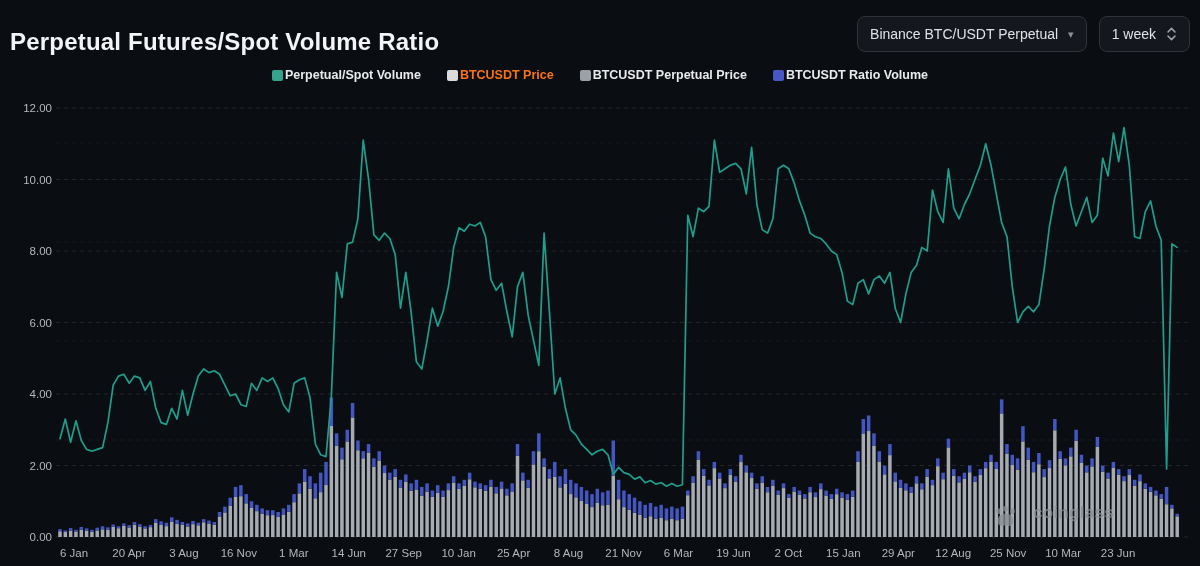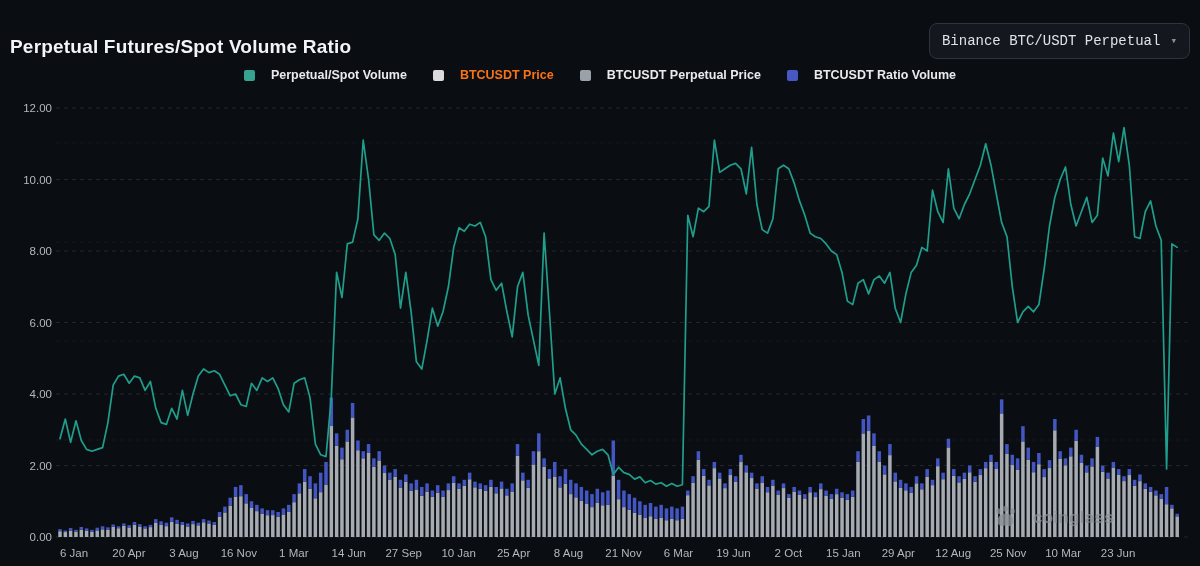--- a/index.html
+++ b/index.html
@@ -1,46 +1,55 @@
 <!DOCTYPE html>
 <html><head>
 <meta charset="utf-8">
 <style>
   html,body{margin:0;padding:0;background:#0a0d12;}
   body{width:1200px;height:566px;position:relative;overflow:hidden;
        font-family:"Liberation Sans",sans-serif;color:#e9ecef;}
-  .page-title{position:absolute;left:10px;top:23px;font-size:19px;font-weight:700;
+  .page-title{position:absolute;left:10px;top:12px;font-size:24px;font-weight:700;
               color:#f2f4f7;letter-spacing:.2px;}
-  .controls{position:absolute;right:10px;top:23px;display:flex;gap:12px;font-family:Liberation Mono, monospace;}
+  .controls{position:absolute;right:10px;top:16px;display:flex;gap:12px;}
   .ctrl-btn{height:34px;display:flex;align-items:center;gap:10px;padding:0 12px;
             background:#14171d;border:1px solid #2e343c;border-radius:8px;
             font-size:14px;color:#dfe2e6;cursor:pointer;white-space:nowrap;}
   .caret{color:#8b9097;font-size:11px;line-height:1;}
   .updown svg{display:block;}
   .legend{position:absolute;top:68px;left:0;width:100%;display:flex;
           justify-content:center;gap:26px;}
-  .legend-item{display:flex;align-items:center;gap:16px;font-size:12.5px;
+  .legend-item{display:flex;align-items:center;gap:2px;font-size:12.5px;
                font-weight:700;color:#e8eaec;cursor:pointer;}
   .legend-item .swatch{width:11px;height:11px;border-radius:2px;display:inline-block;}
   .legend-item.dimmed{color:#f97316;}
   #chart{position:absolute;left:0;top:0;}
-  .watermark{position:absolute;right:86px;bottom:38px;display:flex;align-items:flex-end;
+  .watermark{position:absolute;right:86px;bottom:38px;display:flex;align-items:flex-start;
              gap:15px;color:#8a8f95;opacity:.8;font-size:17px;font-weight:700;
              letter-spacing:.3px;pointer-events:none;}
   .watermark svg{display:block;opacity:.95;}
 </style>
 </head>
 <body>
 
 <h1 class="page-title">Perpetual Futures/Spot Volume Ratio</h1>
 
 <div class="controls">
   <div class="ctrl-btn">
     <span>Binance BTC/USDT Perpetual</span>
     <span class="caret">▾</span>
+  </div>
+  <div class="ctrl-btn">
+    <span>1 week</span>
+    <span class="updown">
+      <svg width="11" height="16" viewBox="0 0 11 16" fill="none">
+        <path d="M2 6 L5.5 2.4 L9 6" stroke="#9ba1a8" stroke-width="1.6" stroke-linecap="round" stroke-linejoin="round"></path>
+        <path d="M2 10 L5.5 13.6 L9 10" stroke="#9ba1a8" stroke-width="1.6" stroke-linecap="round" stroke-linejoin="round"></path>
+      </svg>
+    </span>
   </div>
 </div>
 
 <div class="legend">
   <div class="legend-item">
     <span class="swatch" style="background: rgb(53, 163, 141);"></span>
     <span>Perpetual/Spot Volume</span>
   </div>
   <div class="legend-item dimmed">
     <span class="swatch" style="background: rgb(217, 219, 221);"></span>

